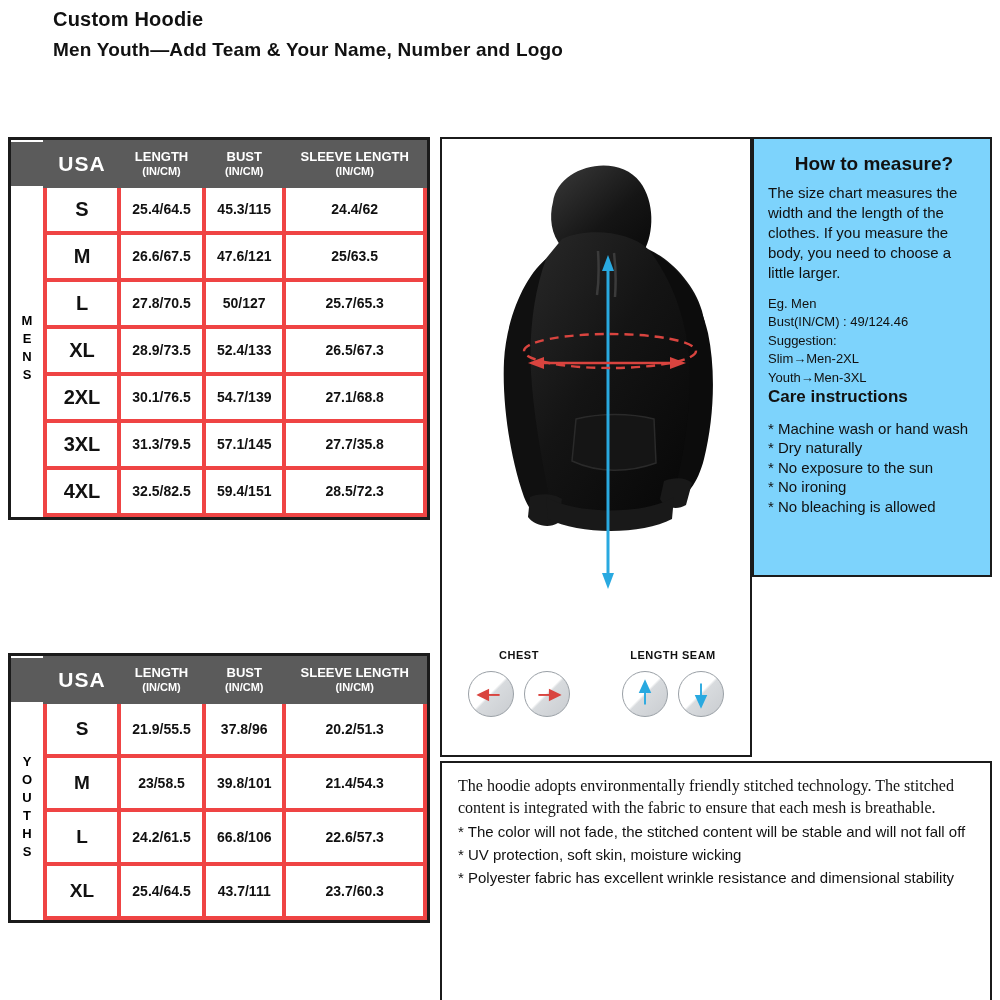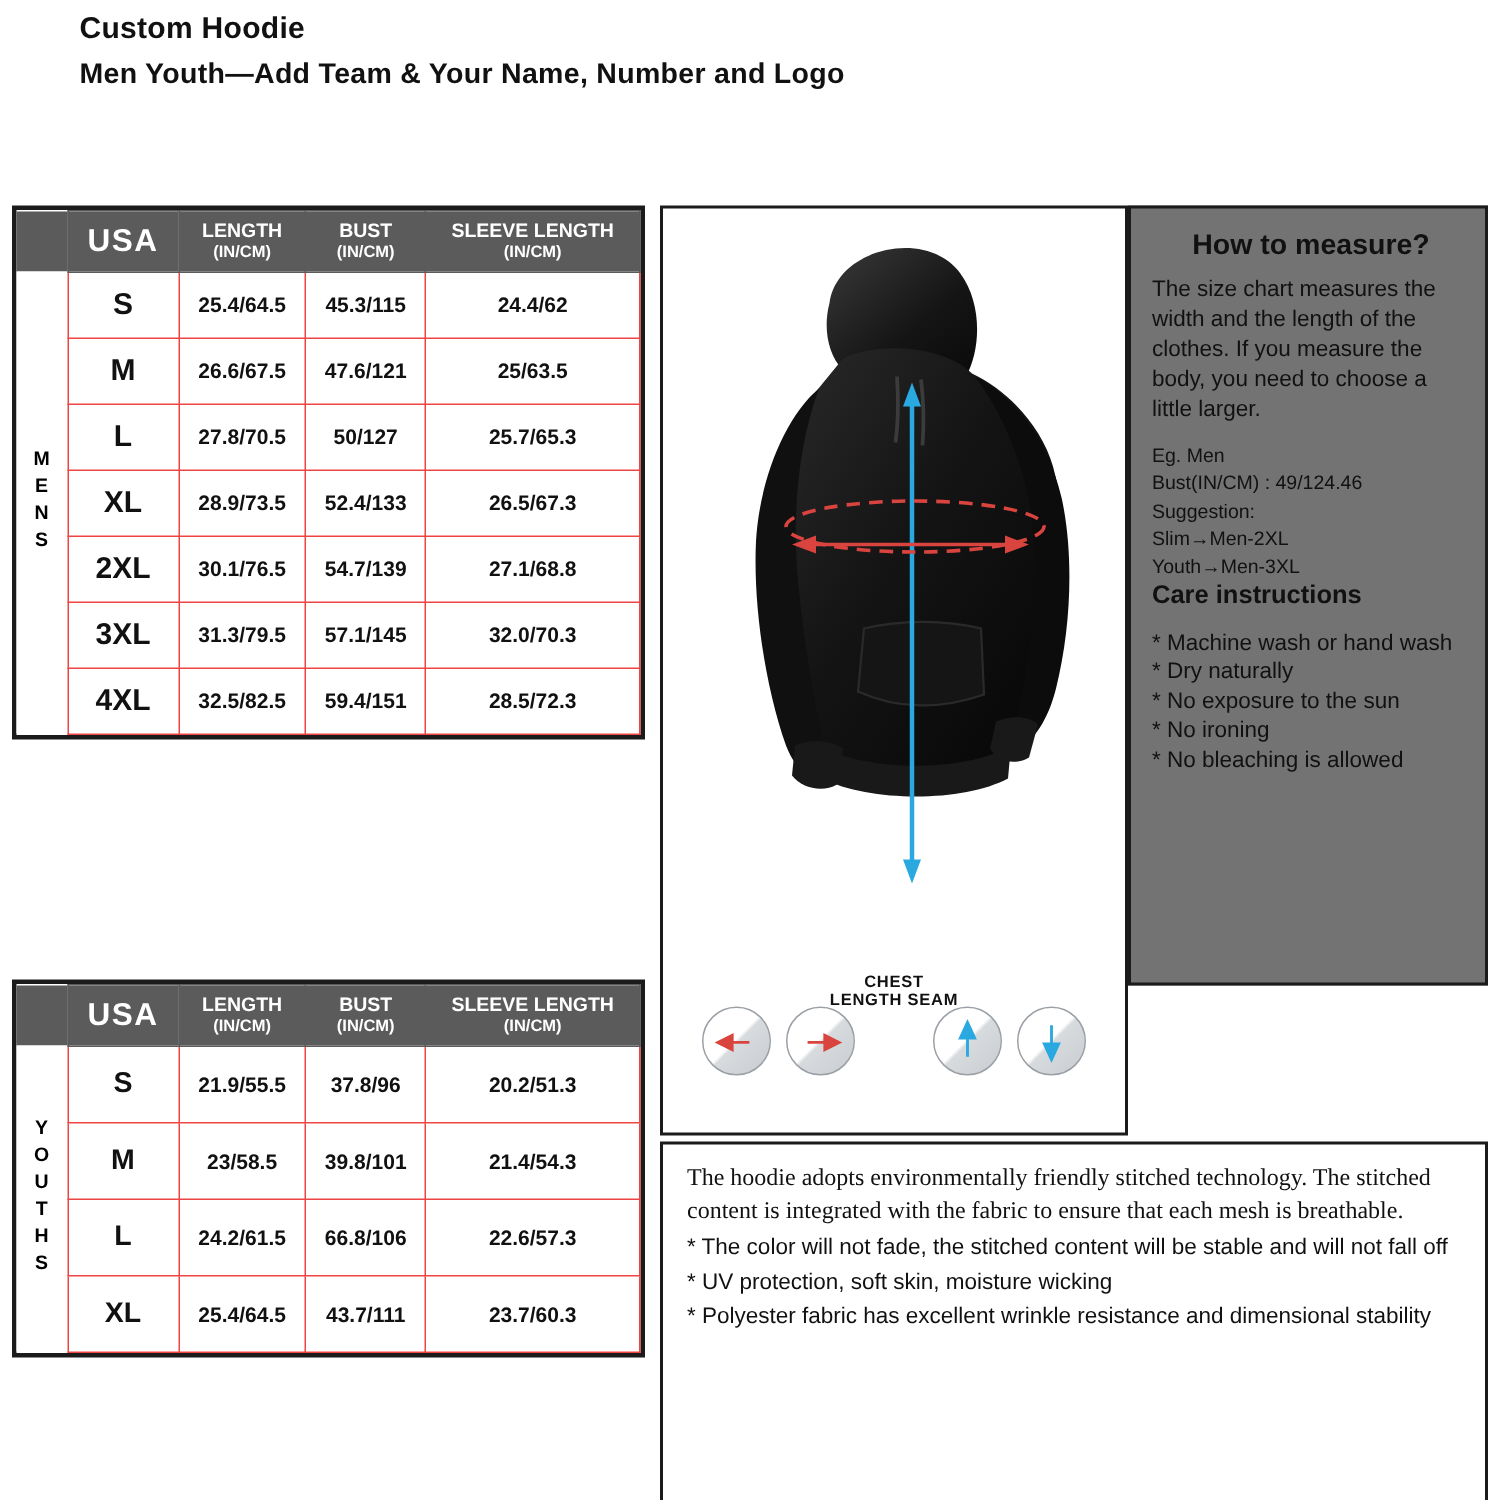--- a/index.html
+++ b/index.html
@@ -36,21 +36,21 @@
   .table-wrap {
     position: absolute;
     border: 3px solid #1b1b1b;
     background: #ffffff;
   }
   .table-wrap.mens { left: 8px; top: 76px; width: 422px; }
   .table-wrap.youths { left: 8px; top: 592px; width: 422px; }
 
   table.size { border-collapse: collapse; width: 100%; }
   table.size th, table.size td {
-    border: 1px solid #ef4444;
+    border: 4px solid #ef4444;
     text-align: center;
     vertical-align: middle;
   }
   table.size thead th {
     background: #5b5b5b;
     color: #ffffff;
     font-size: 13px;
     font-weight: bold;
     padding: 6px 2px;
     border-color: #5b5b5b;
@@ -109,21 +109,20 @@
     top: 8px;
     width: 280px;
     height: 470px;
   }
   .hoodie svg { width: 100%; height: 100%; display: block; }
 
   .measure-labels {
     position: absolute;
     left: 0; top: 510px; width: 100%;
     display: flex;
-    flex-direction: column;
   }
   .mlabel {
     flex: 1;
     text-align: center;
     font-size: 11px;
     font-weight: bold;
     letter-spacing: 0.5px;
     color: #111;
   }
   .circles {
@@ -141,23 +140,23 @@
     position: relative;
   }
   .circ .arrow { position: absolute; left: 0; top: 0; width: 100%; height: 100%; }
 
   
   .how-panel {
     position: absolute;
     left: 752px;
     top: 76px;
     width: 240px;
-    height: 520px;
+    height: 440px;
     border: 2px solid #1b1b1b;
-    background: #737373;
+    background: #7dd3fc;
     padding: 12px 10px 8px 14px;
   }
   .how-title {
     font-size: 19px;
     font-weight: bold;
     text-align: center;
     margin: 2px 0 8px 0;
   }
   .how-body {
     font-size: 15px;
@@ -251,21 +250,21 @@
         <tr>
           <td class="sizecol">2XL</td>
           <td class="val">30.1/76.5</td>
           <td class="val">54.7/139</td>
           <td class="val">27.1/68.8</td>
         </tr>
         <tr>
           <td class="sizecol">3XL</td>
           <td class="val">31.3/79.5</td>
           <td class="val">57.1/145</td>
-          <td class="val">32.0/70.3</td>
+          <td class="val">27.7/35.8</td>
         </tr>
         <tr>
           <td class="sizecol">4XL</td>
           <td class="val">32.5/82.5</td>
           <td class="val">59.4/151</td>
           <td class="val">28.5/72.3</td>
         </tr>
       </tbody>
     </table>
   </div>

